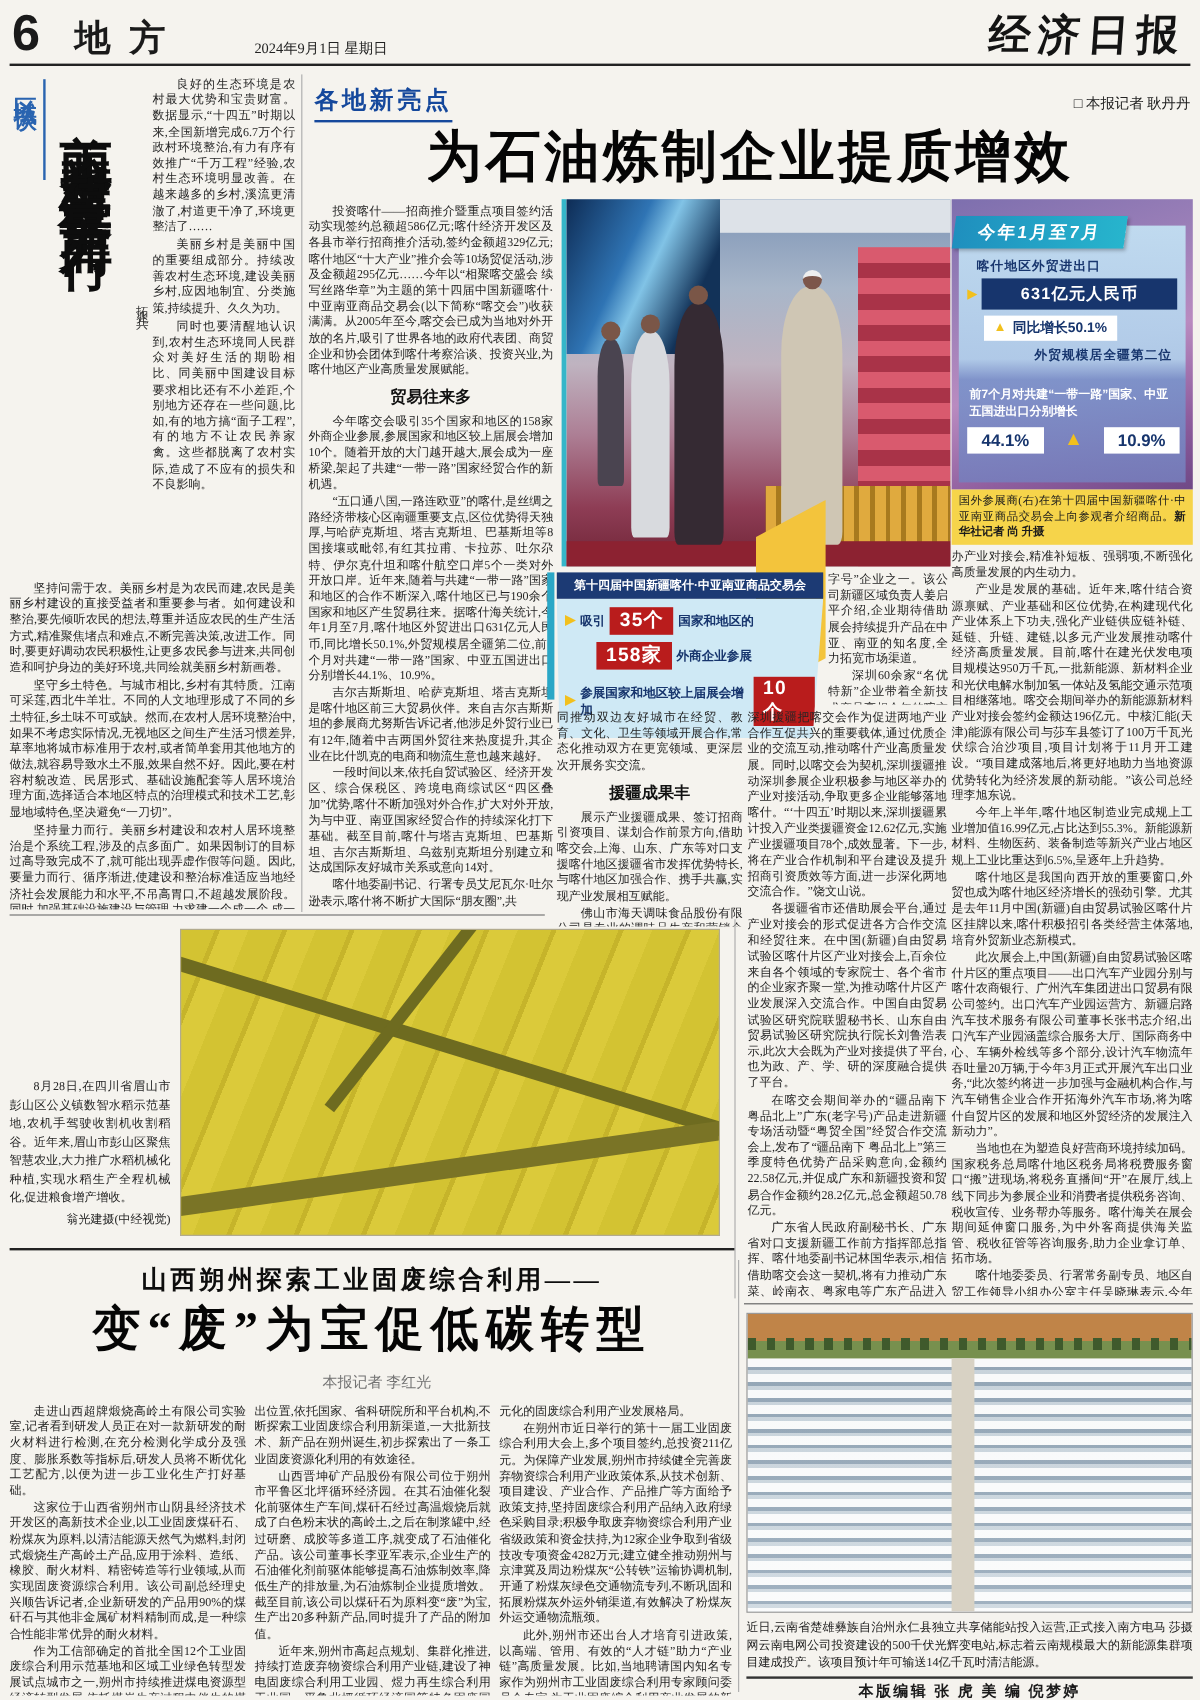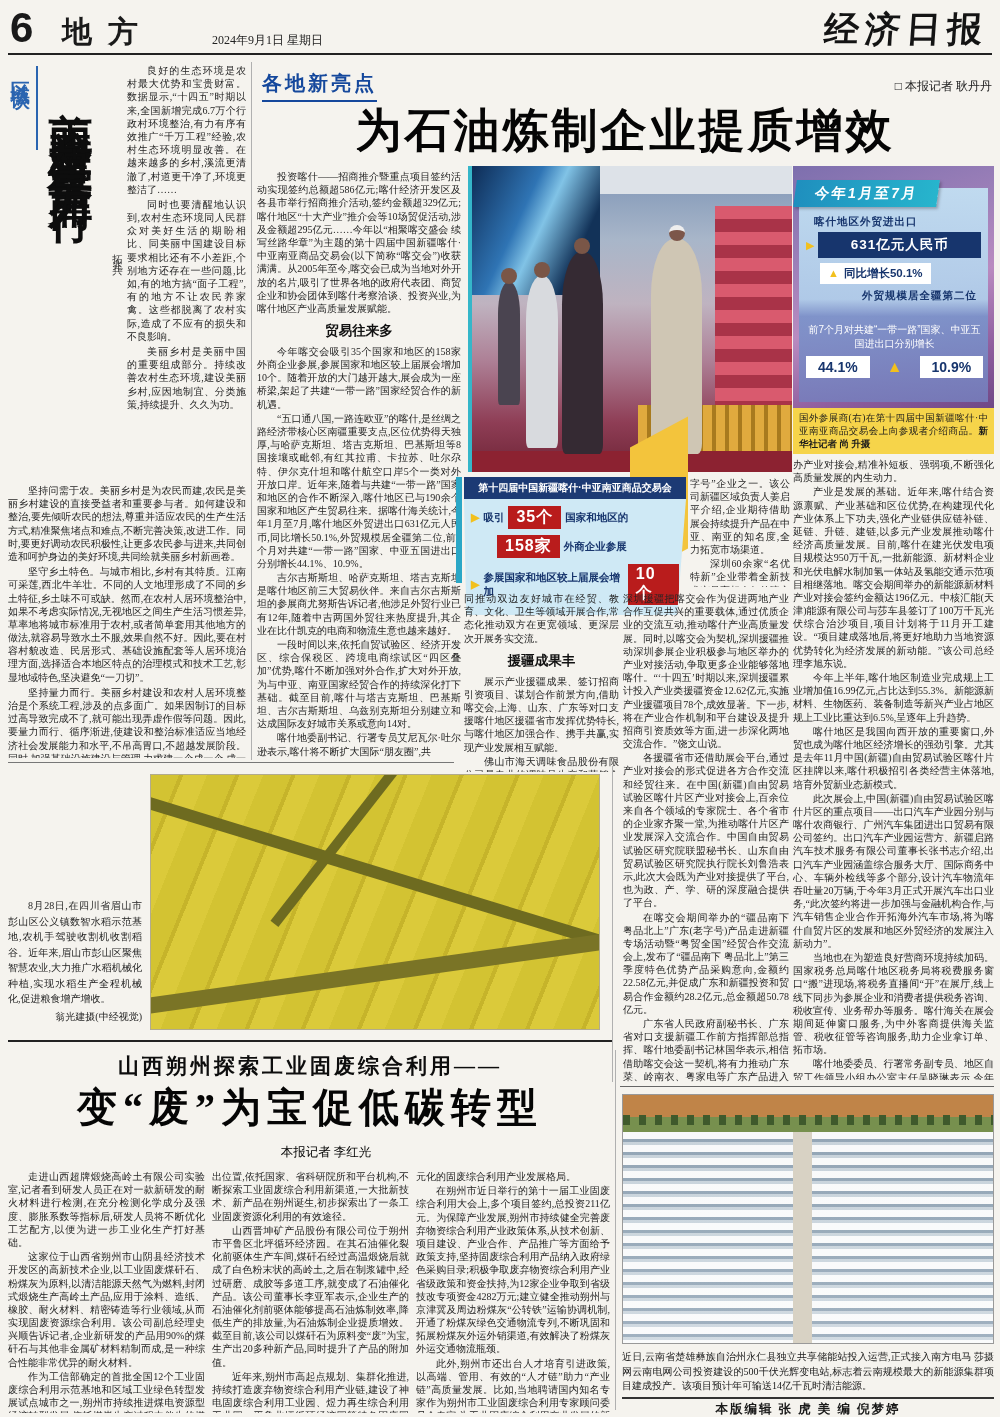--- a/index.html
+++ b/index.html
@@ -66,21 +66,21 @@
   font-family:"Liberation Sans",sans-serif;
   background:linear-gradient(180deg,rgba(194,223,242,.95) 0%,rgba(176,207,235,.92) 52%,rgba(122,148,203,.9) 60%,rgba(118,126,188,.88) 100%);}
 #info-banner{position:absolute;left:-4px;top:-8px;padding:4px 20px;color:#fff;font-size:14.5px;font-weight:bold;
   letter-spacing:2px;background:linear-gradient(90deg,#1f8fbe,#27b5cd);transform:skewX(-8deg);box-shadow:2px 2px 3px rgba(0,0,0,.25);}
 .ig-label{font-size:10.5px;font-weight:bold;color:#17356d;margin:3px 0 3px 8px;letter-spacing:1px;}
 .ig-row{display:flex;align-items:center;gap:4px;margin:0 0 5px 0;}
 .tri{color:#f2c01d;font-size:11px;line-height:1;}
 .navybox{flex:1;background:#17356d;color:#fff;font-size:13.5px;font-weight:bold;text-align:center;padding:4px 2px;letter-spacing:1px;}
 .whitebox{background:#fff;color:#17356d;font-weight:bold;font-size:11.5px;padding:3px 8px;display:flex;align-items:center;gap:5px;}
 .ig-note{font-size:10.5px;font-weight:bold;color:#17356d;text-align:right;margin:0 4px 6px 0;letter-spacing:1px;}
-.ig-sub{font-size:10px;font-weight:normal;color:#fff;line-height:1.4;margin:20px 0 5px 2px;text-align:center;}
+.ig-sub{font-size:10px;font-weight:bold;color:#fff;line-height:1.4;margin:20px 0 5px 2px;}
 .ig-bottom{display:flex;align-items:center;gap:17px;justify-content:space-between;}
 .ig-bottom .whitebox{font-size:14px;padding:3px 12px;}
 
 #photo-caption{left:793px;top:408px;width:201px;height:46px;background:#f6d44a;padding:4px 6px;
   font-size:9.5px;line-height:1.35;text-align:justify;color:#1b1b1b;overflow:hidden;}
 #ribbon{left:630px;top:432px;width:58px;height:132px;background:#f3c43c;transform:skewY(-28deg);}
 #teal-bar{left:456px;top:477px;width:6px;height:106px;background:#2ba7c6;}
 #fair-box{left:464px;top:477px;width:222px;font-family:"Liberation Sans",sans-serif;}
 #fair-box .fb-title{background:#1c3a74;color:#fff;font-size:10px;font-weight:bold;text-align:center;padding:4px 1px;}
 #fair-box .fb-body{background:#cfe9f5;padding:7px 7px 4px 7px;clip-path:polygon(0 0,100% 0,96% 100%,1% 100%);}
@@ -93,21 +93,21 @@
 #rice-photo .path1{position:absolute;left:-40px;top:96px;width:560px;height:12px;background:#6e6b20;transform:rotate(17deg);}
 #rice-photo .path2{position:absolute;left:-60px;top:190px;width:580px;height:16px;background:#7a7426;transform:rotate(-8deg);}
 #rice-photo .path3{position:absolute;left:180px;top:-30px;width:10px;height:200px;background:#6e6b20;transform:rotate(38deg);}
 #rice-caption{left:8px;top:858px;width:134px;height:170px;font-size:10px;line-height:1.55;text-align:justify;overflow:hidden;margin-top:40px;}
 #rice-caption .credit{text-align:right;text-indent:0;margin-top:2px;}
 #div-c{left:612px;top:766px;width:1px;height:316px;}
 
 #bt-rule{left:8px;top:1040px;width:604px;height:2px;background:#222;}
 #bt-kicker{left:8px;top:1052px;width:604px;text-align:center;font-size:21px;font-weight:bold;letter-spacing:3px;color:#0d0d0d;}
 #bt-headline{left:8px;top:1080px;width:604px;text-align:center;font-size:40px;font-weight:900;letter-spacing:6px;color:#050505;}
-#bt-byline{left:24px;top:1144px;width:604px;text-align:center;font-size:12.5px;color:#000000;font-family:Liberation Serif, serif;}
+#bt-byline{left:12px;top:1144px;width:604px;text-align:center;font-size:12.5px;color:#737373;font-family:Liberation Serif, serif;}
 #bt-col1{left:8px;top:1170px;width:197px;height:243px;}
 #bt-col2{left:212px;top:1170px;width:197px;height:243px;}
 #bt-col3{left:416px;top:1170px;width:194px;height:243px;}
 #bt-div{left:615px;top:1050px;width:1px;height:360px;}
 
 #solar-rule{left:620px;top:1086px;width:374px;height:1px;background:#666;}
 #solar-photo{left:622px;top:1094px;width:372px;height:250px;border:1px solid #999;overflow:hidden;
   background:linear-gradient(180deg,#c08448 0%,#c08448 9%,#77904e 9%,#77904e 15%,#b8c4cc 15%,#cfd8de 100%);}
 #solar-photo .panels{position:absolute;left:0;top:15%;width:100%;height:85%;
   background:repeating-linear-gradient(180deg,rgba(255,255,255,.9) 0 7px,rgba(92,120,148,.4) 7px 10px,rgba(210,220,228,.6) 10px 13px);}
@@ -128,22 +128,22 @@
   <div class="abs hei" id="section-title">地方</div>
   <div class="abs" id="page-date">2024年9月1日 星期日</div>
   <div class="abs" id="masthead">经济日报</div>
   <div class="abs" id="header-rule"></div>
 
   <div class="abs vert" id="rt-label">区域谈</div>
   <div class="abs vert hei" id="rt-title">美丽乡村建设需量力而行</div>
   <div class="abs vert" id="rt-author">拓兆兵</div>
   <div class="abs bodytext" id="rt-col1">
       <p>良好的生态环境是农村最大优势和宝贵财富。数据显示,“十四五”时期以来,全国新增完成6.7万个行政村环境整治,有力有序有效推广“千万工程”经验,农村生态环境明显改善。在越来越多的乡村,溪流更清澈了,村道更干净了,环境更整洁了……</p>
+      <p>美丽乡村是美丽中国的重要组成部分。持续改善农村生态环境,建设美丽乡村,应因地制宜、分类施策,持续提升、久久为功。</p>
       <p>同时也要清醒地认识到,农村生态环境同人民群众对美好生活的期盼相比、同美丽中国建设目标要求相比还有不小差距,个别地方还存在一些问题,比如,有的地方搞“面子工程”,有的地方不让农民养家禽。这些都脱离了农村实际,造成了不应有的损失和不良影响。</p>
-      <p>美丽乡村是美丽中国的重要组成部分。持续改善农村生态环境,建设美丽乡村,应因地制宜、分类施策,持续提升、久久为功。</p>
     </div>
   <div class="abs bodytext" id="rt-col2">
       <p>坚持问需于农。美丽乡村是为农民而建,农民是美丽乡村建设的直接受益者和重要参与者。如何建设和整治,要先倾听农民的想法,尊重并适应农民的生产生活方式,精准聚焦堵点和难点,不断完善决策,改进工作。同时,要更好调动农民积极性,让更多农民参与进来,共同创造和呵护身边的美好环境,共同绘就美丽乡村新画卷。</p>
       <p>坚守乡土特色。与城市相比,乡村有其特质。江南可采莲,西北牛羊壮。不同的人文地理形成了不同的乡土特征,乡土味不可或缺。然而,在农村人居环境整治中,如果不考虑实际情况,无视地区之间生产生活习惯差异,草率地将城市标准用于农村,或者简单套用其他地方的做法,就容易导致水土不服,效果自然不好。因此,要在村容村貌改造、民居形式、基础设施配套等人居环境治理方面,选择适合本地区特点的治理模式和技术工艺,彰显地域特色,坚决避免“一刀切”。</p>
       <p>坚持量力而行。美丽乡村建设和农村人居环境整治是个系统工程,涉及的点多面广。如果因制订的目标过高导致完成不了,就可能出现弄虚作假等问题。因此,要量力而行、循序渐进,使建设和整治标准适应当地经济社会发展能力和水平,不吊高胃口,不超越发展阶段。同时,加强基础设施建设与管理,力求建一个成一个,成一个用一个。</p>
     </div>
   <div class="abs vrule" id="div-left"></div>
   <div class="abs" id="rule-mid"></div>
 
   <div class="abs" id="eyebrow">各地新亮点</div>

